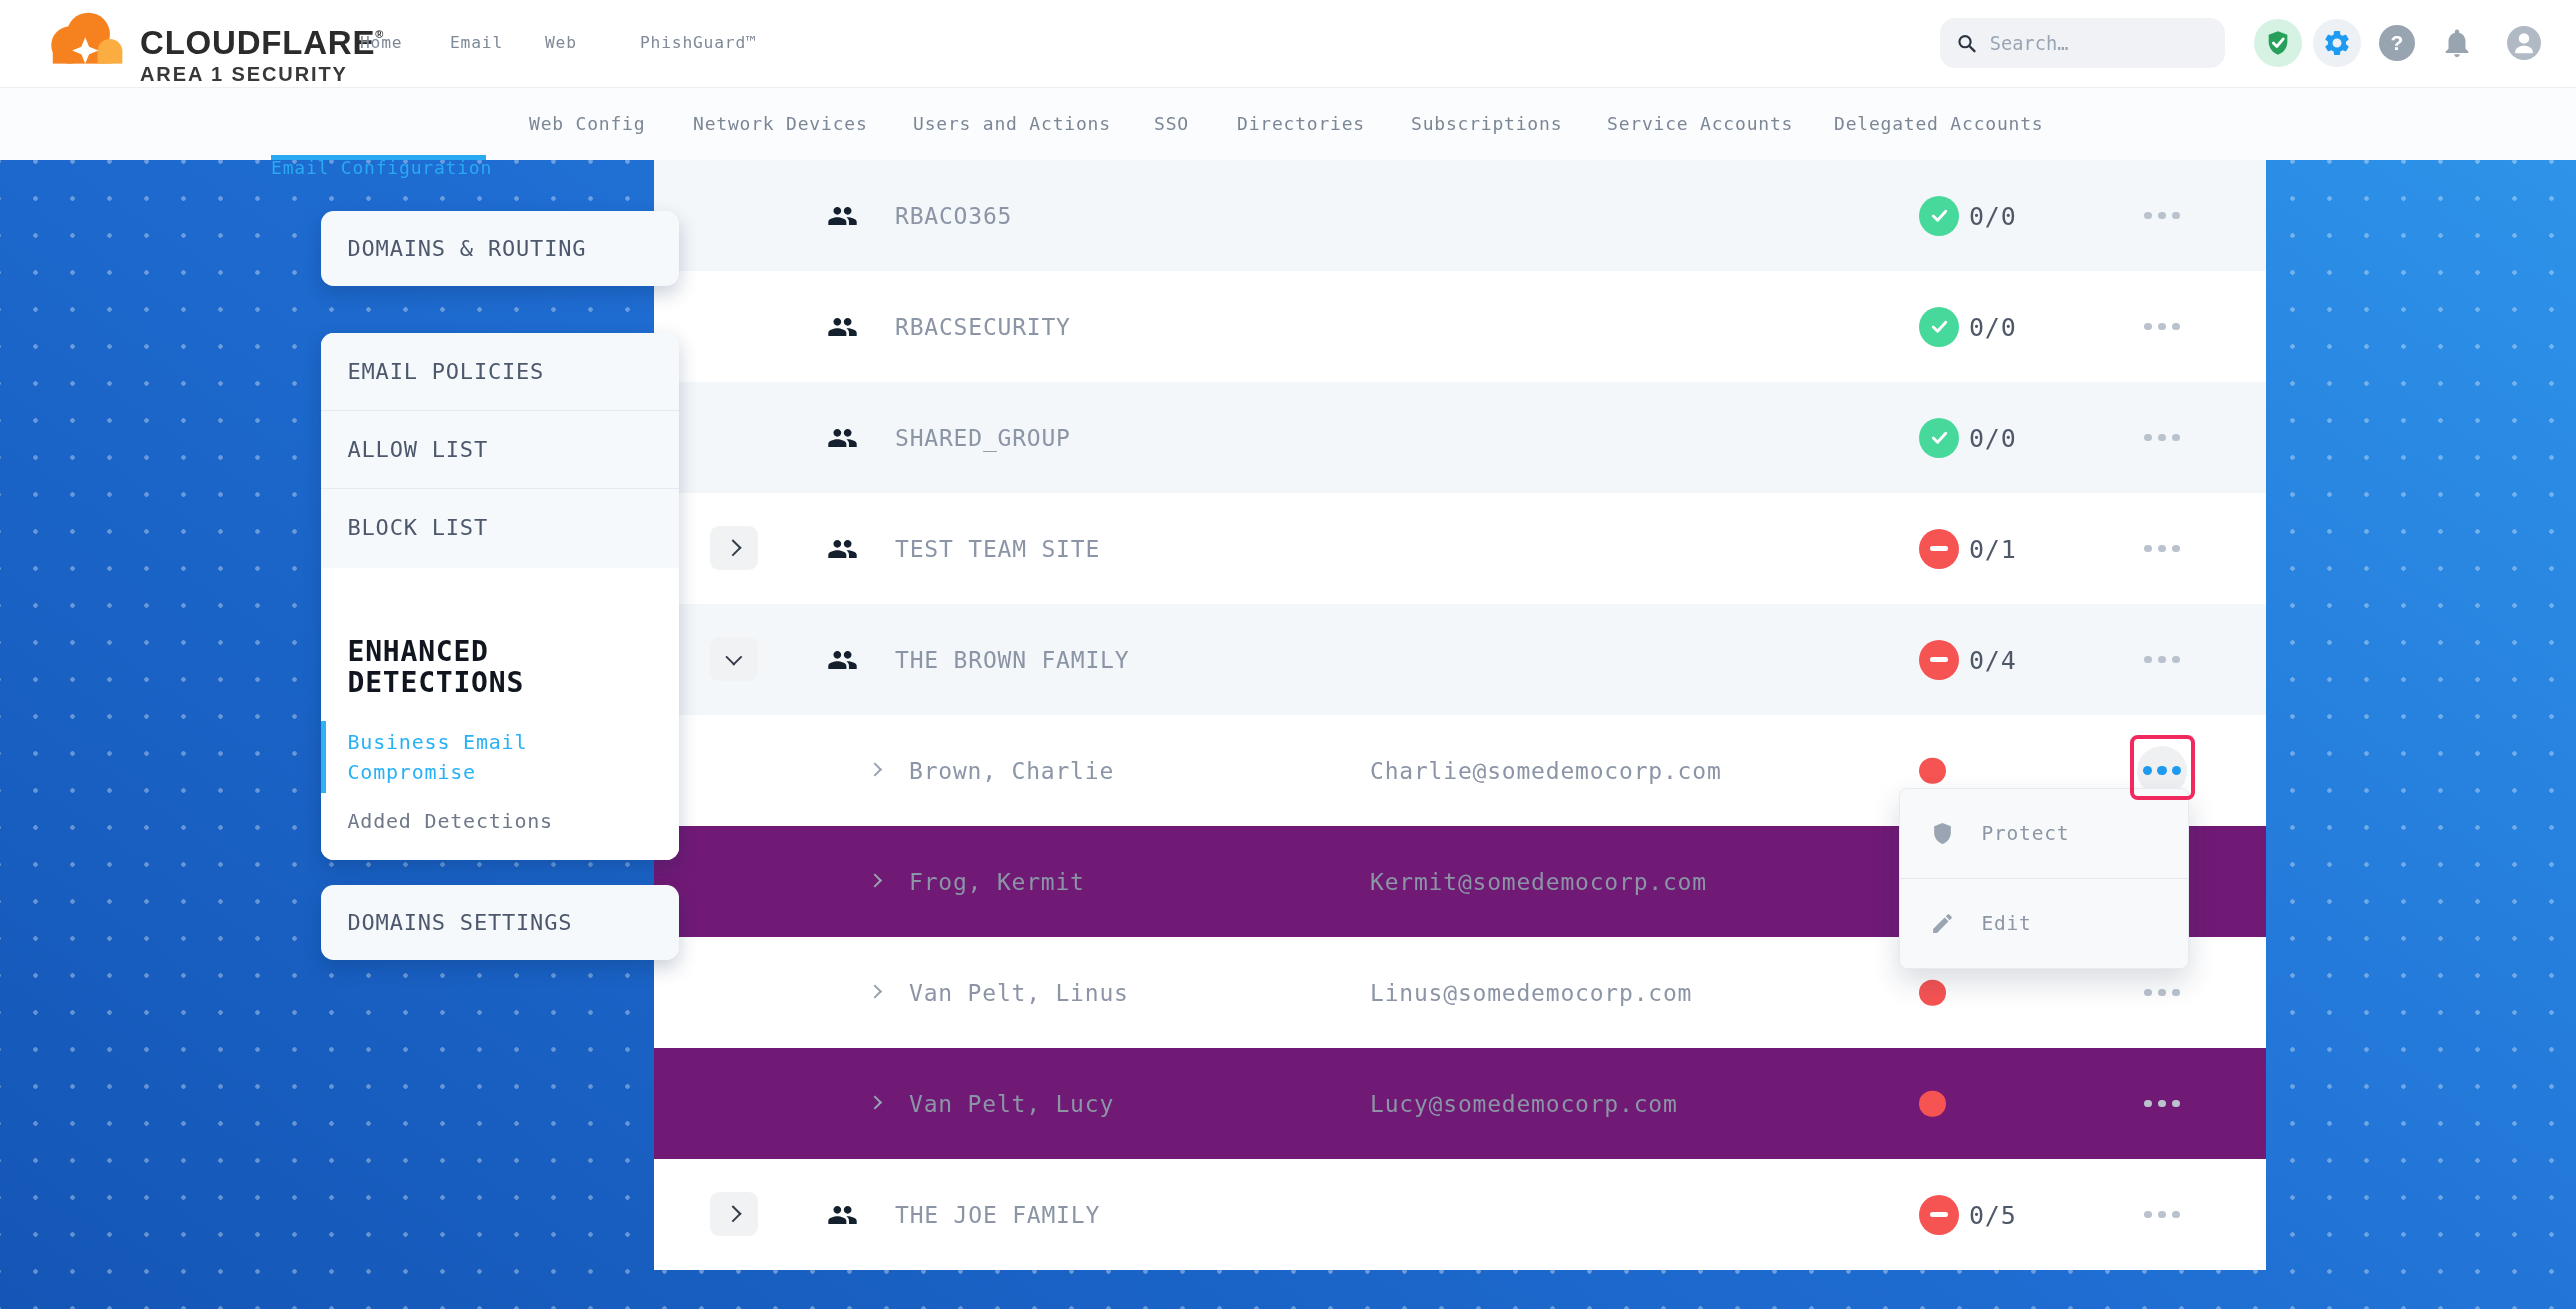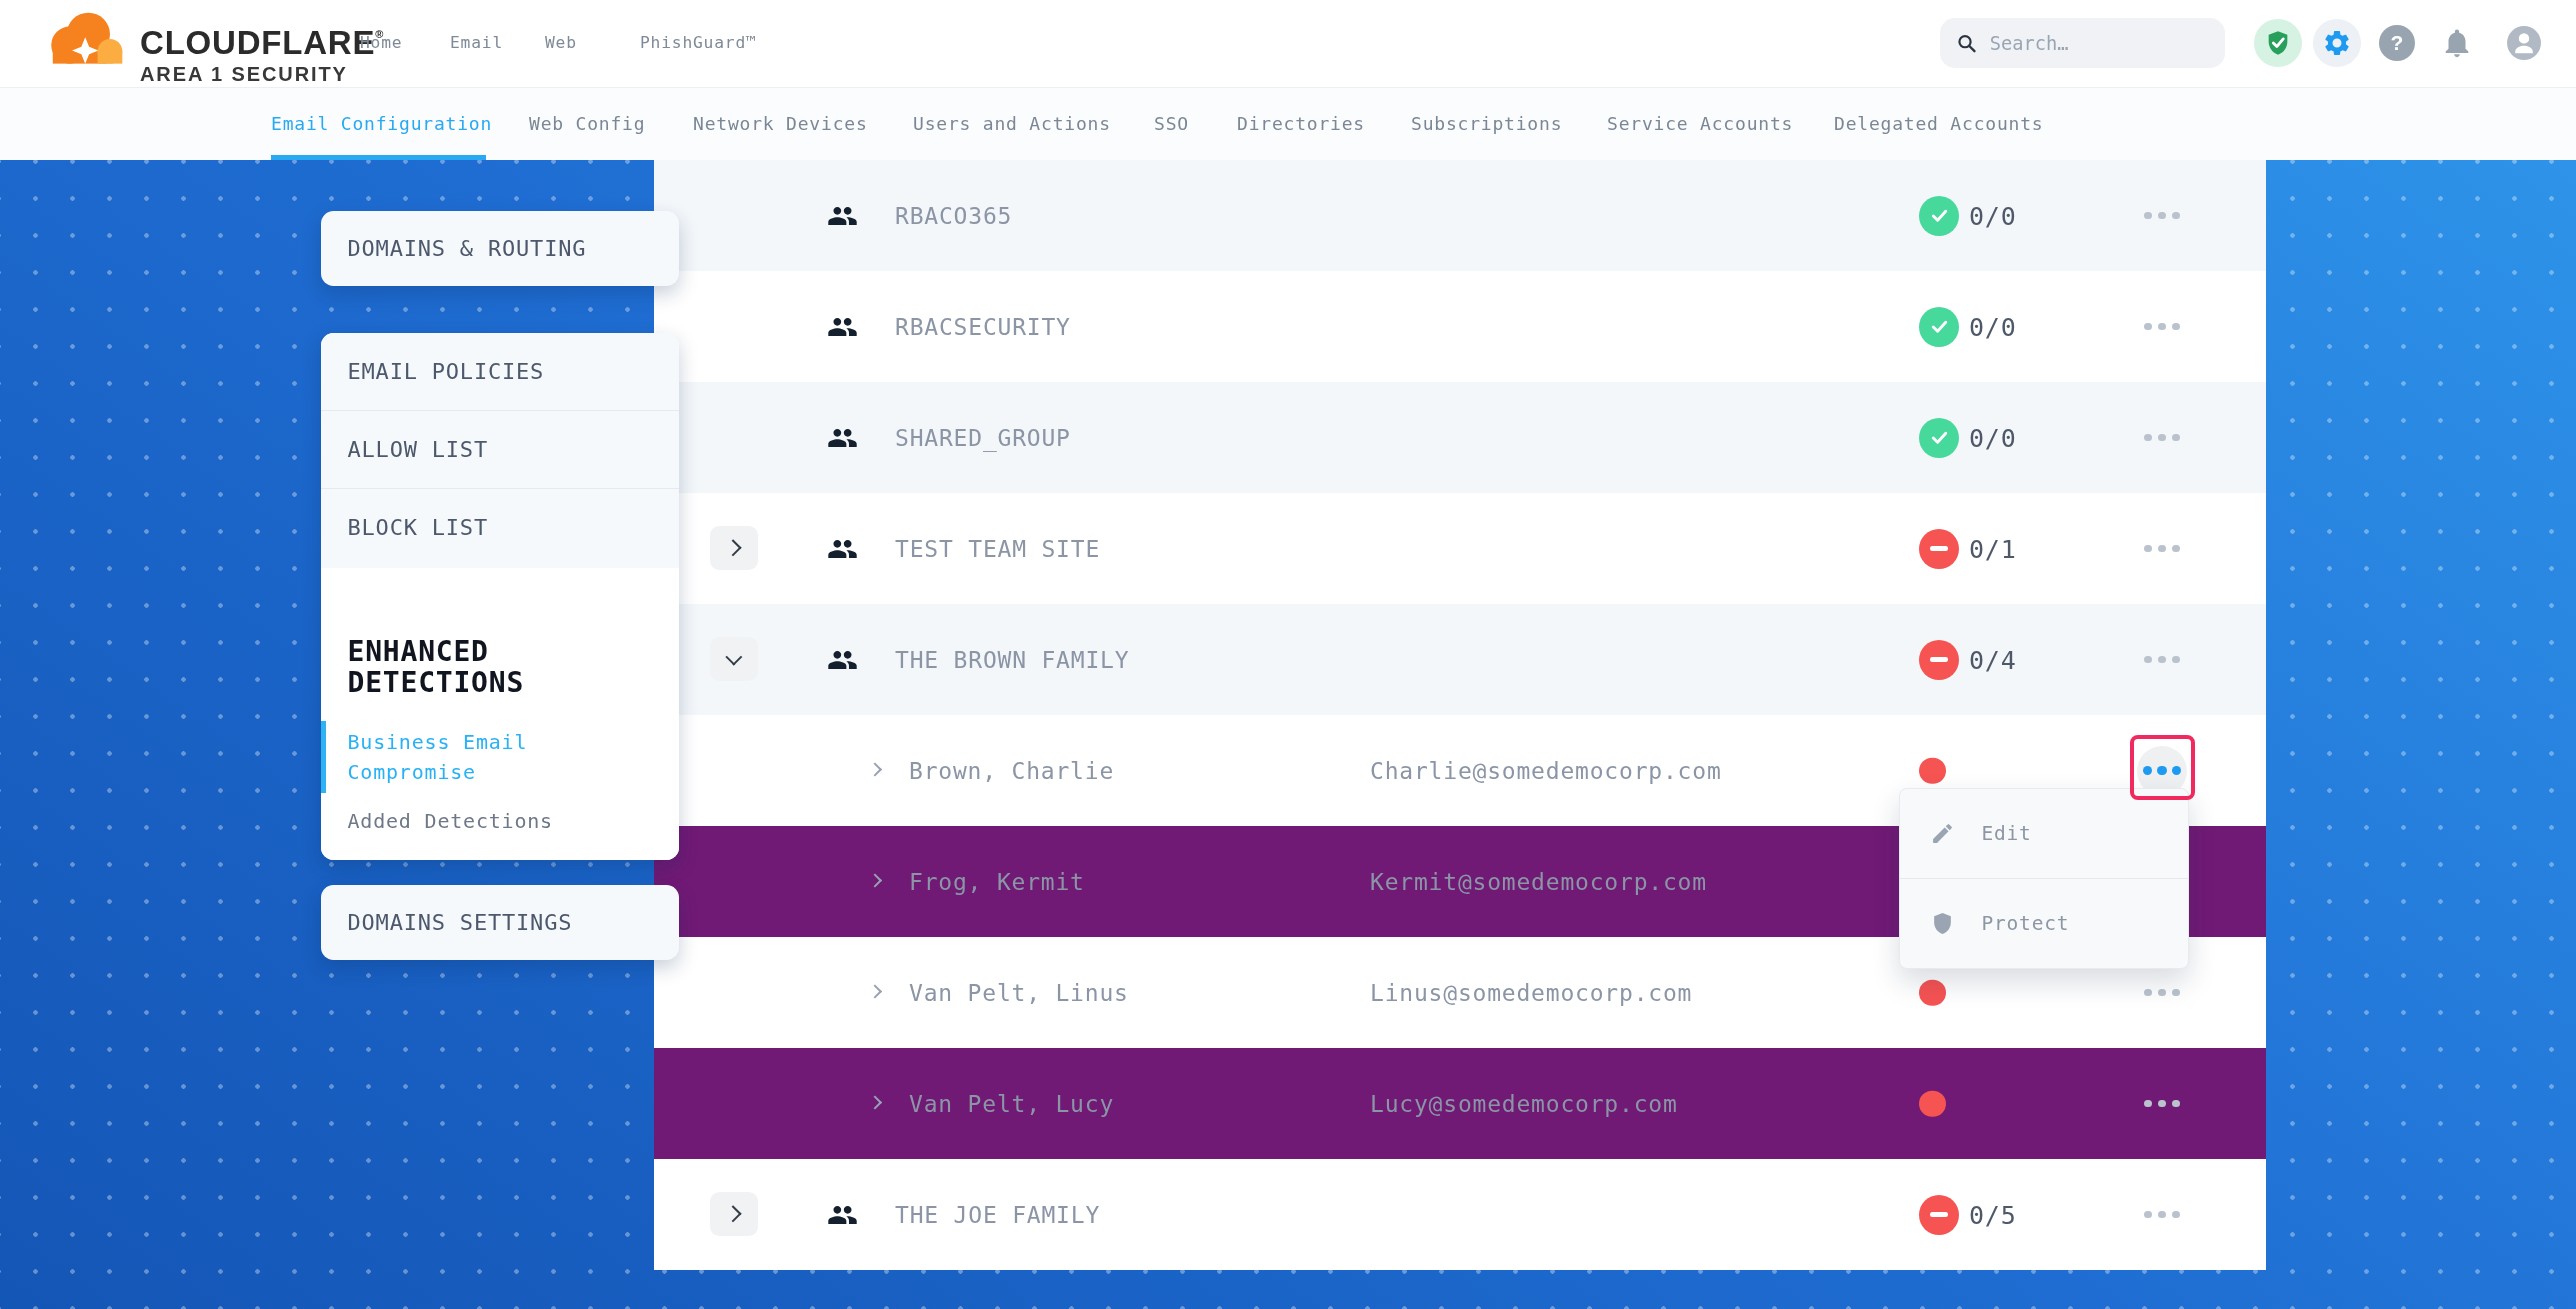--- a/index.html
+++ b/index.html
@@ -35,21 +35,21 @@
   .hicon.badge-gray  { left:2337px; width:48px; height:48px; background:#edf0f4; }
   .hicon.help  { left:2397px; width:36px; height:36px; background:#99a4b1;
     color:#fff; font-size:21px; font-weight:bold; font-family:"Liberation Sans",sans-serif; }
   .hicon.bell  { left:2457px; }
   .hicon.avatar{ left:2524px; }
 
   
   .tabs { position:absolute; left:0; top:88px; width:2576px; height:72px;
     background:#fafcfd; z-index:5; }
   .tab { position:absolute; top:25px; font-size:18px; letter-spacing:0.8px; color:#7c8796; cursor:pointer; }
-  .tab.active { color:#29a9f1; }
+  .tab.active { color:#29a9f1;margin-top:44px; }
   .tab-underline { position:absolute; left:271px; bottom:0; width:215px; height:5.4px; background:#29a9f1; }
 
   
   .card { position:absolute; left:321px; width:358px; border-radius:12.5px;
     background:#f5f9fc; box-shadow:0 7.8px 18.7px rgba(10,35,80,.22); z-index:3; }
   .card.single { height:75px; display:flex; align-items:center; }
   #card1 { top:211px; } #card3 { top:885px; }
   .card-label { padding-left:26.5px; font-size:22px; letter-spacing:0.8px; color:#4d586c; }
   #card2 { top:333px; overflow:hidden; }
   .side-item { height:78px; line-height:77px; padding-left:26.5px; font-size:22px;
@@ -383,25 +383,25 @@
         <i></i>
         <i></i>
       </button>
   </div>
 
   <div class="pinkbox"></div>
 
   <div class="menu">
     <div class="menu-item">
       <svg width="25" height="25" viewBox="0 0 24 24">
+        <path fill="#9aa4b2" d="M12 2L4 5v6c0 5 3.4 9.7 8 11 4.6-1.3 8-6 8-11V5l-8-3z"></path>
+      </svg>
+      <span class="mlabel">Protect</span>
+    </div>
+    <div class="menu-item">
+      <svg width="25" height="25" viewBox="0 0 24 24">
         <path fill="#9aa4b2" d="M3 17.25V21h3.75L17.81 9.94l-3.75-3.75L3 17.25zM20.71 7.04c.39-.39.39-1.02 0-1.41l-2.34-2.34a1 1 0 0 0-1.41 0l-1.83 1.83 3.75 3.75 1.83-1.83z"></path>
       </svg>
       <span class="mlabel">Edit</span>
     </div>
-    <div class="menu-item">
-      <svg width="25" height="25" viewBox="0 0 24 24">
-        <path fill="#9aa4b2" d="M12 2L4 5v6c0 5 3.4 9.7 8 11 4.6-1.3 8-6 8-11V5l-8-3z"></path>
-      </svg>
-      <span class="mlabel">Protect</span>
-    </div>
   </div>
 </div>
 
 
 </body></html>

